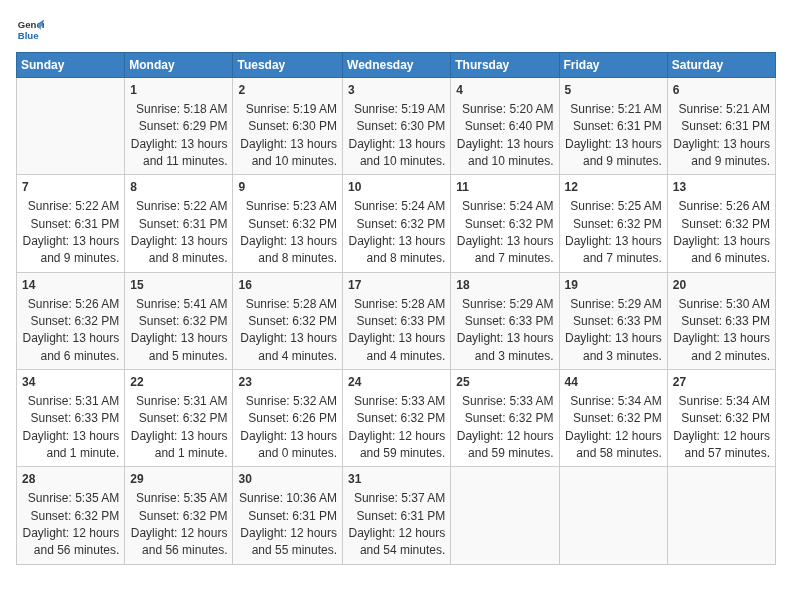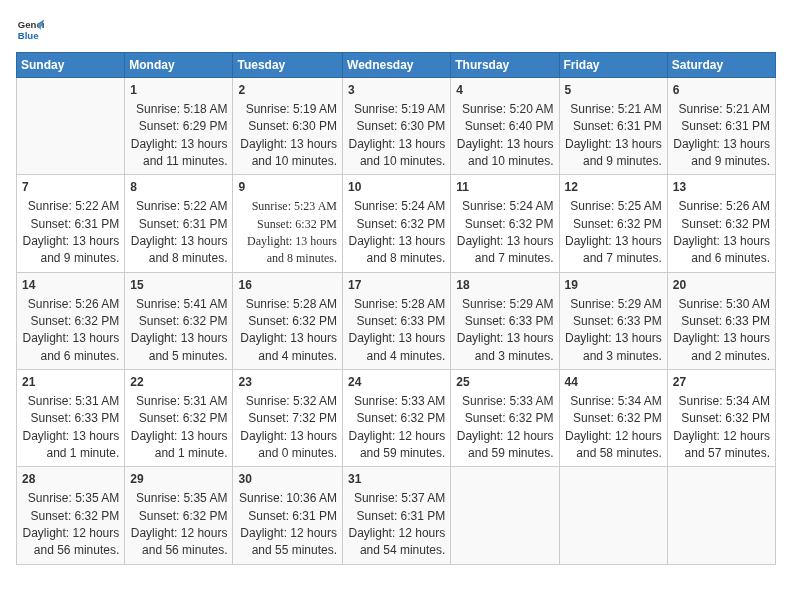--- a/index.html
+++ b/index.html
@@ -170,21 +170,21 @@
         </td>
         <td>
           <span class="day-num">8</span>
           <div class="day-info" style="white-space: pre-line;">Sunrise: 5:22 AM
 Sunset: 6:31 PM
 Daylight: 13 hours
 and 8 minutes.</div>
         </td>
         <td>
           <span class="day-num">9</span>
-          <div class="day-info" style="white-space: pre-line; font-family: Liberation Serif, serif;">Sunrise: 5:23 AM
+          <div class="day-info" style="white-space: pre-line;">Sunrise: 5:23 AM
 Sunset: 6:32 PM
 Daylight: 13 hours
 and 8 minutes.</div>
         </td>
         <td>
           <span class="day-num">10</span>
           <div class="day-info" style="white-space: pre-line;">Sunrise: 5:24 AM
 Sunset: 6:32 PM
 Daylight: 13 hours
 and 8 minutes.</div>
@@ -257,37 +257,37 @@
         <td>
           <span class="day-num">20</span>
           <div class="day-info" style="white-space: pre-line;">Sunrise: 5:30 AM
 Sunset: 6:33 PM
 Daylight: 13 hours
 and 2 minutes.</div>
         </td>
       </tr>
       <tr>
         <td>
-          <span class="day-num">21</span>
+          <span class="day-num">34</span>
           <div class="day-info" style="white-space: pre-line;">Sunrise: 5:31 AM
 Sunset: 6:33 PM
 Daylight: 13 hours
 and 1 minute.</div>
         </td>
         <td>
           <span class="day-num">22</span>
           <div class="day-info" style="white-space: pre-line;">Sunrise: 5:31 AM
 Sunset: 6:32 PM
 Daylight: 13 hours
 and 1 minute.</div>
         </td>
         <td>
           <span class="day-num">23</span>
           <div class="day-info" style="white-space: pre-line;">Sunrise: 5:32 AM
-Sunset: 7:32 PM
+Sunset: 6:26 PM
 Daylight: 13 hours
 and 0 minutes.</div>
         </td>
         <td>
           <span class="day-num">24</span>
           <div class="day-info" style="white-space: pre-line;">Sunrise: 5:33 AM
 Sunset: 6:32 PM
 Daylight: 12 hours
 and 59 minutes.</div>
         </td>

